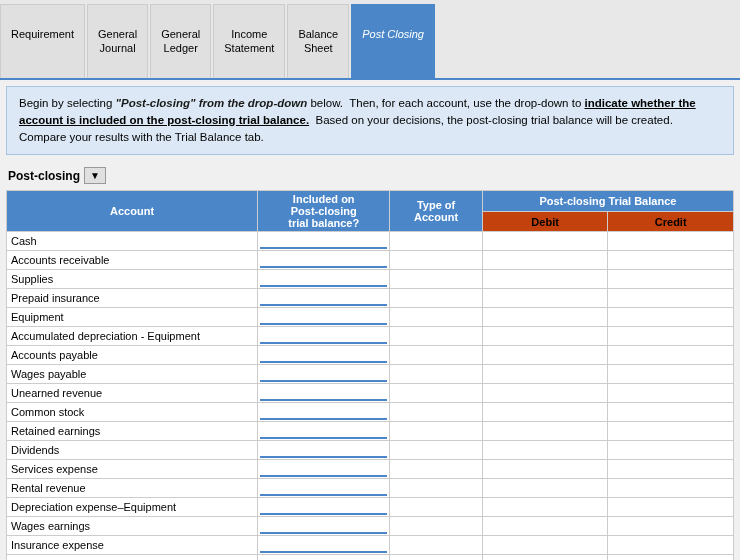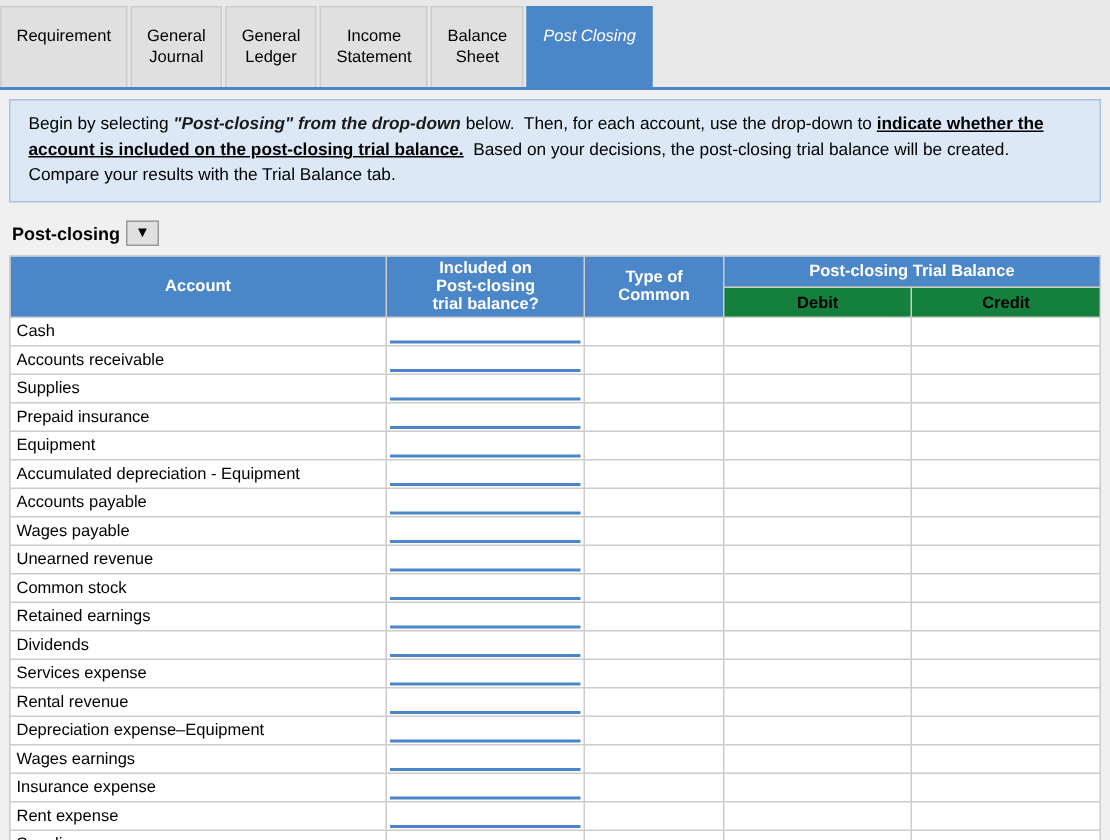--- a/index.html
+++ b/index.html
@@ -12,21 +12,21 @@
     }
 
     
     .tab-bar {
       display: flex;
       border-bottom: 2px solid #4a86c8;
       background: #e8e8e8;
       padding-top: 4px;
     }
     .tab {
-      padding: 12px 10px;
+      padding: 22px 10px;
       border: 1px solid #ccc;
       border-bottom: none;
       background: #e0e0e0;
       cursor: pointer;
       margin-right: 2px;
       font-size: 11px;
       text-align: center;
       line-height: 1.3;
       min-width: 60px;
     }
@@ -119,21 +119,21 @@
       font-size: 11px;
       outline: none;
     }
 
     .header-group th {
       background: #4a86c8;
       color: white;
     }
 
     .sub-header th {
-      background: #15803d;
+      background: #c2410c;
       color: #000;
       margin-top: 22px;
     }
   </style>
 </head>
 <body>
 
 <div class="tab-bar">
   <div class="tab">Requirement</div>
   <div class="tab">General<br>Journal</div>
@@ -153,21 +153,21 @@
 </div>
 
 <table class="main-table">
   <thead>
     <tr class="header-group">
       <th class="col-account" rowspan="2">Account</th>
       <th class="col-included" rowspan="2" style="white-space:pre-line;margin-top:24px;">Included on
 Post-closing
 trial balance?</th>
       <th class="col-type" rowspan="2" style="white-space:pre-line;">Type of
-Common</th>
+Account</th>
       <th colspan="2">Post-closing Trial Balance</th>
     </tr>
     <tr class="sub-header">
       <th class="col-debit">Debit</th>
       <th class="col-credit">Credit</th>
     </tr>
   </thead>
   <tbody id="table-body">
   <tr>
         <td class="account-cell">Cash</td>

